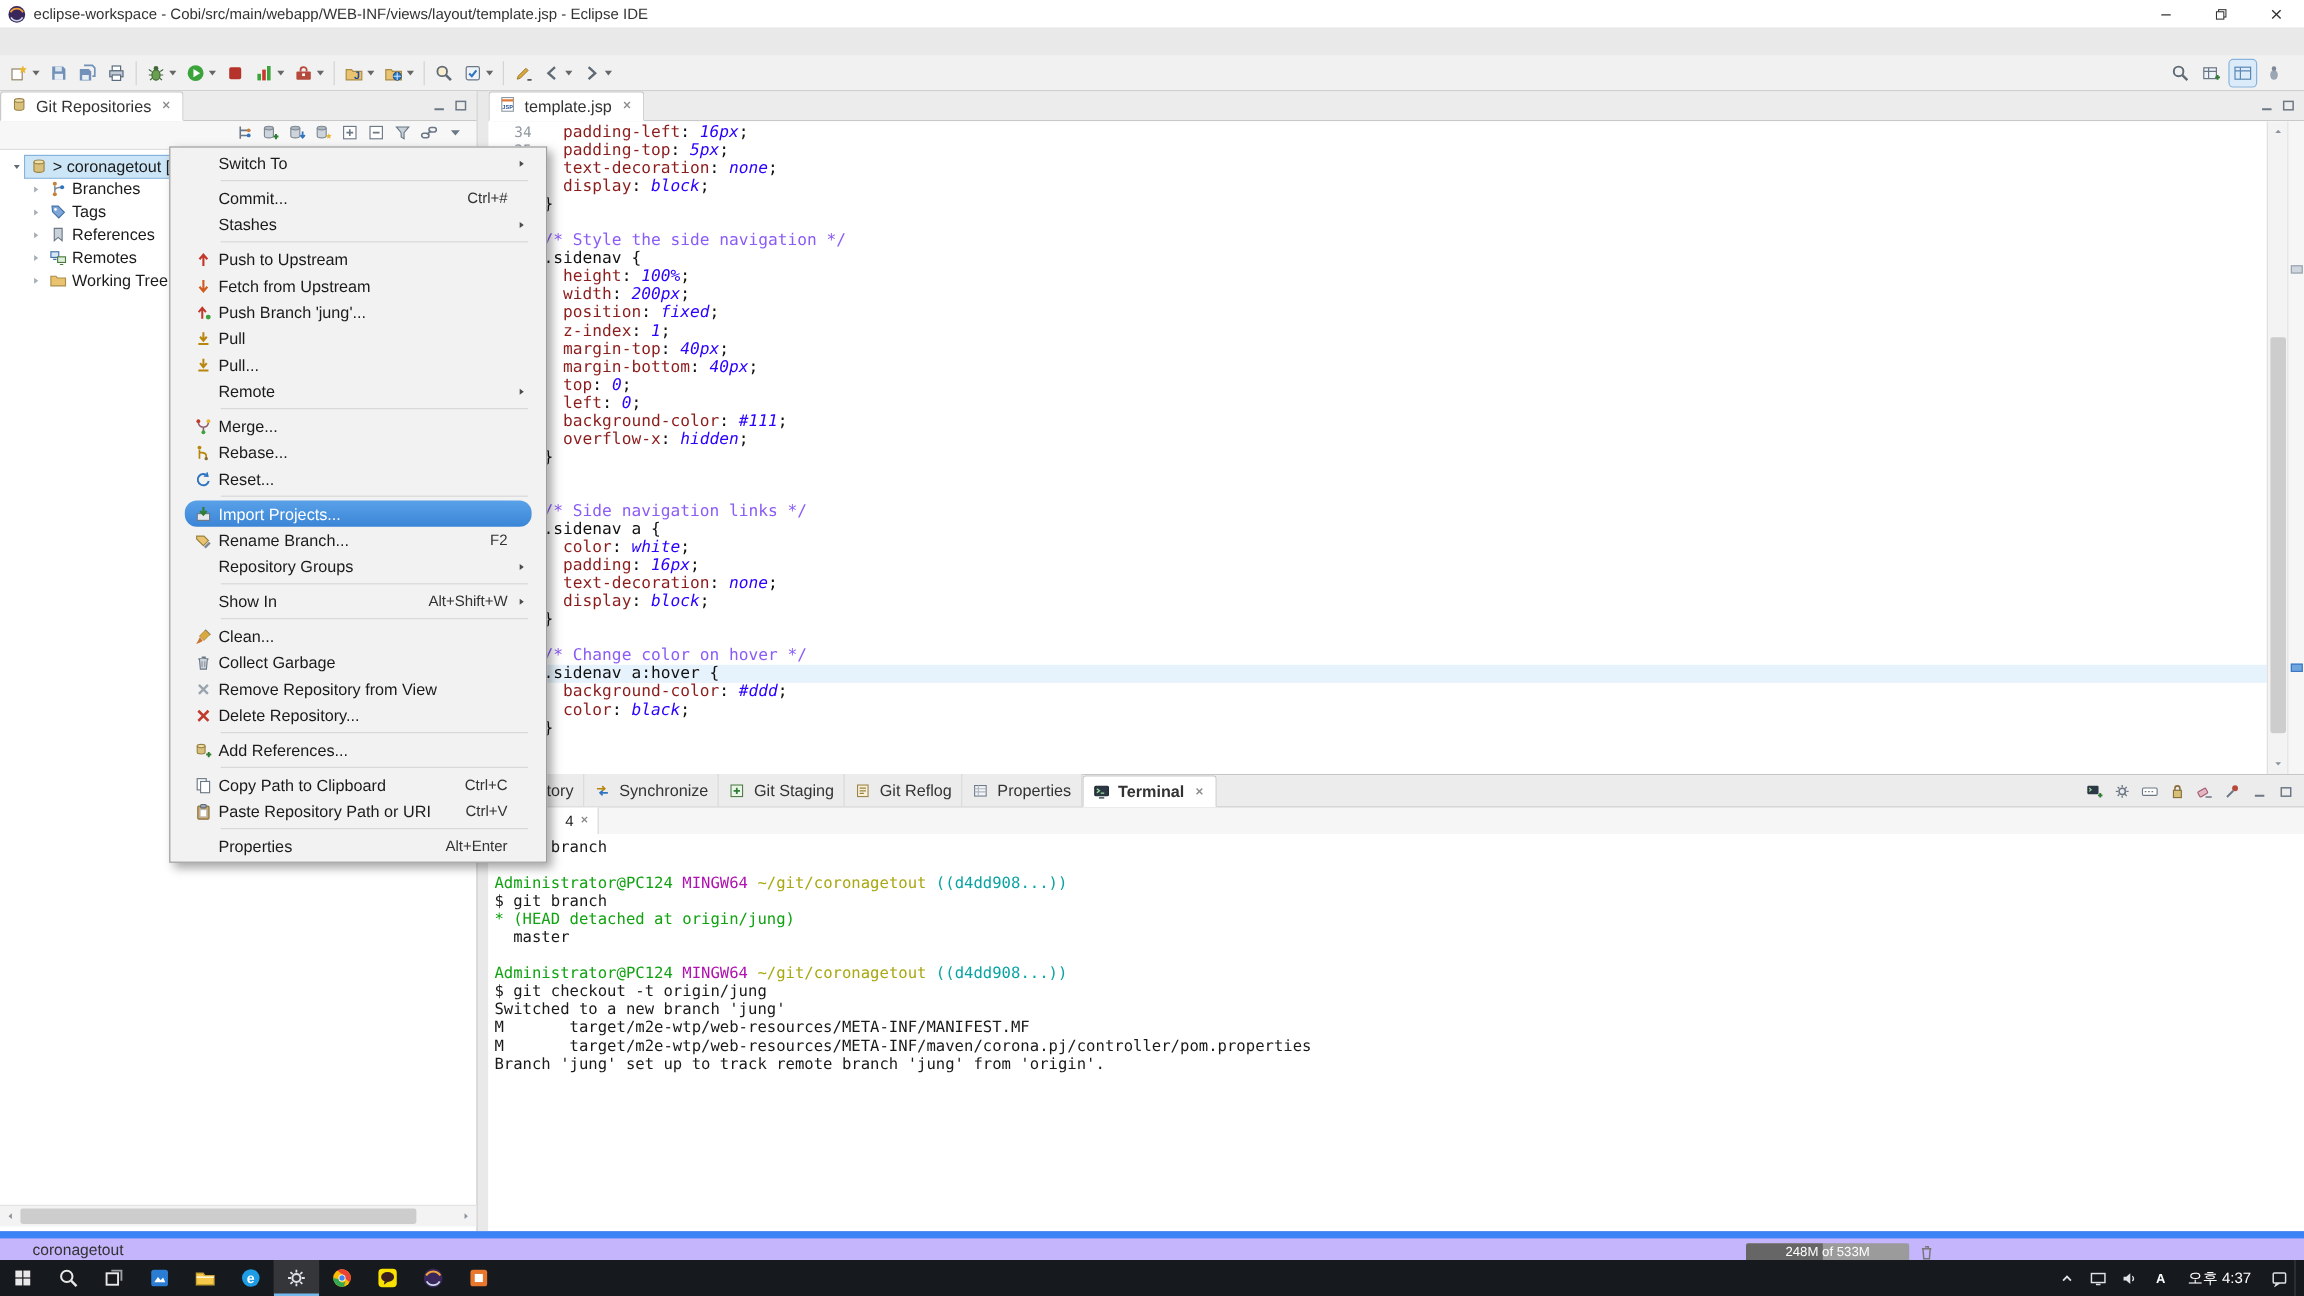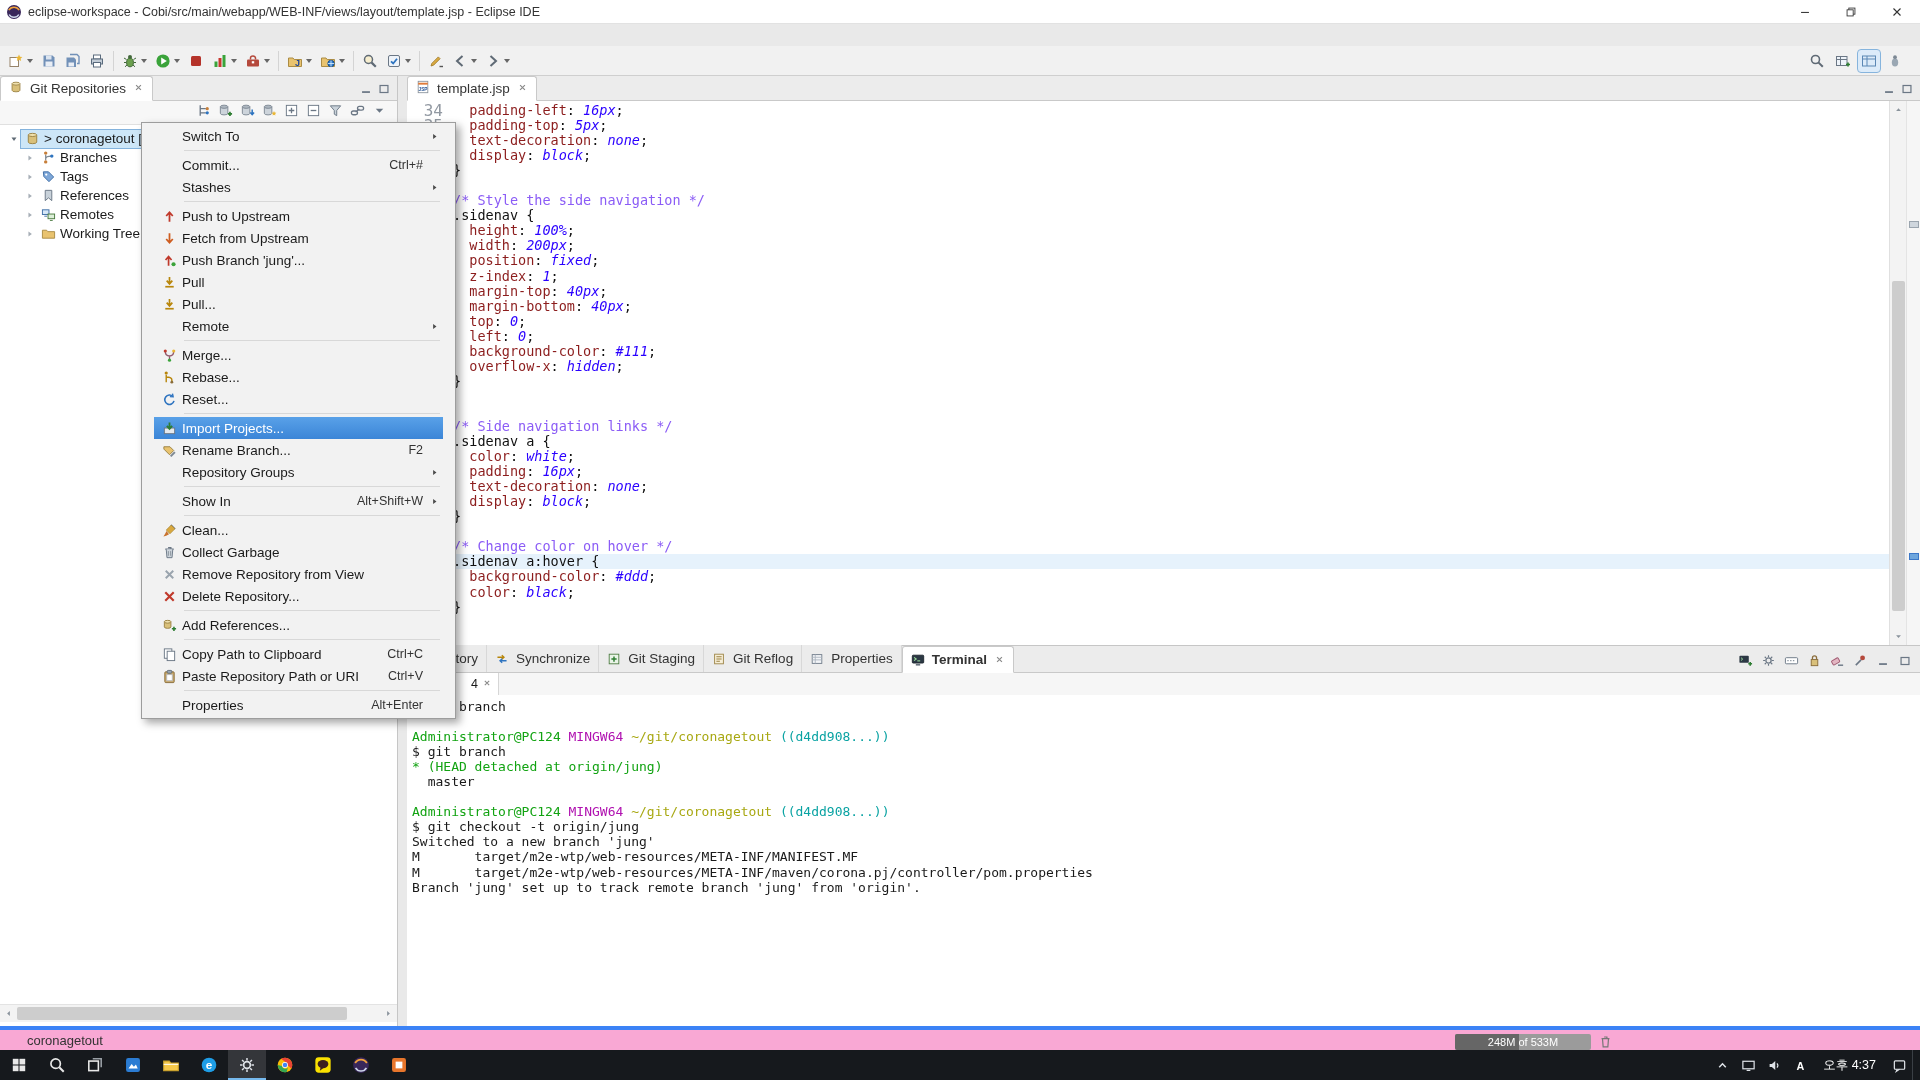--- a/index.html
+++ b/index.html
@@ -57,21 +57,21 @@
   .hs-btn{width:17px;height:17px;display:flex;align-items:center;justify-content:center;flex:none;}
   .hs-track{flex:1;position:relative;height:100%;}
   .hs-thumb{position:absolute;left:0;top:2px;height:13px;width:330px;background:#cdcdcd;border-radius:2px;}
 
   
   .editorarea{left:407px;top:76px;width:1513px;height:569px;background:transparent;}
   .edbody{position:absolute;left:0;top:25px;right:0;bottom:0;background:#fff;overflow:hidden;}
   #codeLines{position:absolute;left:0;top:2px;right:31px;font-family:"DejaVu Sans Mono",monospace;
              font-size:13.5px;line-height:15.05px;}
   .cl{display:flex;}
-  .ln{width:36px;text-align:right;padding-right:10px;color:#9198a1;font-size:16px;flex:none;}
+  .ln{width:36px;text-align:right;padding-right:10px;color:#9198a1;font-size:12px;flex:none;}
   .ct{white-space:pre;flex:1;}
   .cl.cur .ct{background:#e6f2fc;}
   .c-com{color:#8b5cf6;margin-top:28px;}
   .c-prop{color:#8c1d1d;}
   .c-val{color:#2a00ff;font-style:italic;}
   .c-pun{color:#111;}
   .c-sel{color:#111;}
   .vscroll{position:absolute;right:13px;top:0;bottom:0;width:17px;background:#f3f3f3;border-left:1px solid #e0e0e0;}
   .vs-btn{position:absolute;left:0;width:17px;height:17px;display:flex;align-items:center;justify-content:center;}
   .vs-thumb{position:absolute;left:2px;width:13px;top:180px;height:330px;background:#cdcdcd;border-radius:2px;}
@@ -90,21 +90,21 @@
            justify-content:flex-end;gap:4px;padding:0 6px;font-size:12.5px;box-sizing:border-box;}
   .terminal{position:absolute;left:0;top:49px;right:0;bottom:0;font-family:"DejaVu Sans Mono",monospace;
             font-size:13px;line-height:15.05px;padding:4px 0 0 5px;white-space:pre;overflow:hidden;background:#fff;}
   .t-user{color:#12a312;}
   .t-sys{color:#b012b0;}
   .t-path{color:#a8a812;}
   .t-paren{color:#0aa3a3;}
   .t-green{color:#12a312;}
 
   
-  .statusbar{position:absolute;left:0;top:1026px;right:0;height:24px;background:#f9a8d4;border-top:4px solid #3b82f6;
+  .statusbar{position:absolute;left:0;top:1026px;right:0;height:24px;background:#c4b5fd;border-top:6px solid #3b82f6;
              display:flex;align-items:center;font-size:13px;box-sizing:border-box;}
   .sb-left{margin-left:27px;color:#333;}
   .mem{position:absolute;left:1455px;top:4px;width:136px;height:16px;background:#9b9b9b;border-radius:2px;overflow:hidden;}
   .memfill{position:absolute;left:0;top:0;bottom:0;width:47%;background:#666;}
   .memtxt{position:absolute;left:0;right:0;text-align:center;color:#fff;font-size:11px;line-height:16px;}
   .gc{position:absolute;left:1598px;top:4px;}
 
   
   .taskbar{position:absolute;left:0;top:1050px;right:0;height:30px;background:#16191d;display:flex;align-items:center;}
   .tk-slot{width:38px;height:30px;display:flex;align-items:center;justify-content:center;position:relative;}
@@ -116,21 +116,21 @@
 
   
   .ctxmenu{position:absolute;left:141px;top:122px;width:315px;background:#f2f2f2;border:1px solid #9d9d9d;
            box-shadow:4px 4px 8px rgba(0,0,0,.35);padding:2px 12px;z-index:60;box-sizing:border-box;}
   .mi{height:22px;display:flex;align-items:center;padding:0 2px;font-size:13.5px;}
   .mi .mic{width:26px;display:flex;justify-content:center;flex:none;}
   .mi .lbl{color:#1a1a1a;white-space:nowrap;}
   .mi .spring{flex:1;}
   .mi .sc{color:#333;font-size:12.5px;padding-right:4px;white-space:nowrap;}
   .mi .subw{width:14px;display:flex;justify-content:center;flex:none;}
-  .mi.sel{background:linear-gradient(#59a1e8,#3b85d7);}
+  .mi.sel{background:linear-gradient(#59a1e8,#3b85d7);border-radius:10px;}
   .mi.sel .lbl,.mi.sel .sc{color:#fff;}
   .msep{height:1px;background:#d8d8d8;margin:3px 3px 3px 30px;}
 </style>
 </head>
 <body>
 
 <div class="screen">
 
   <div class="titlebar">
     <span class="ttl-ic" id="titleIcon">

